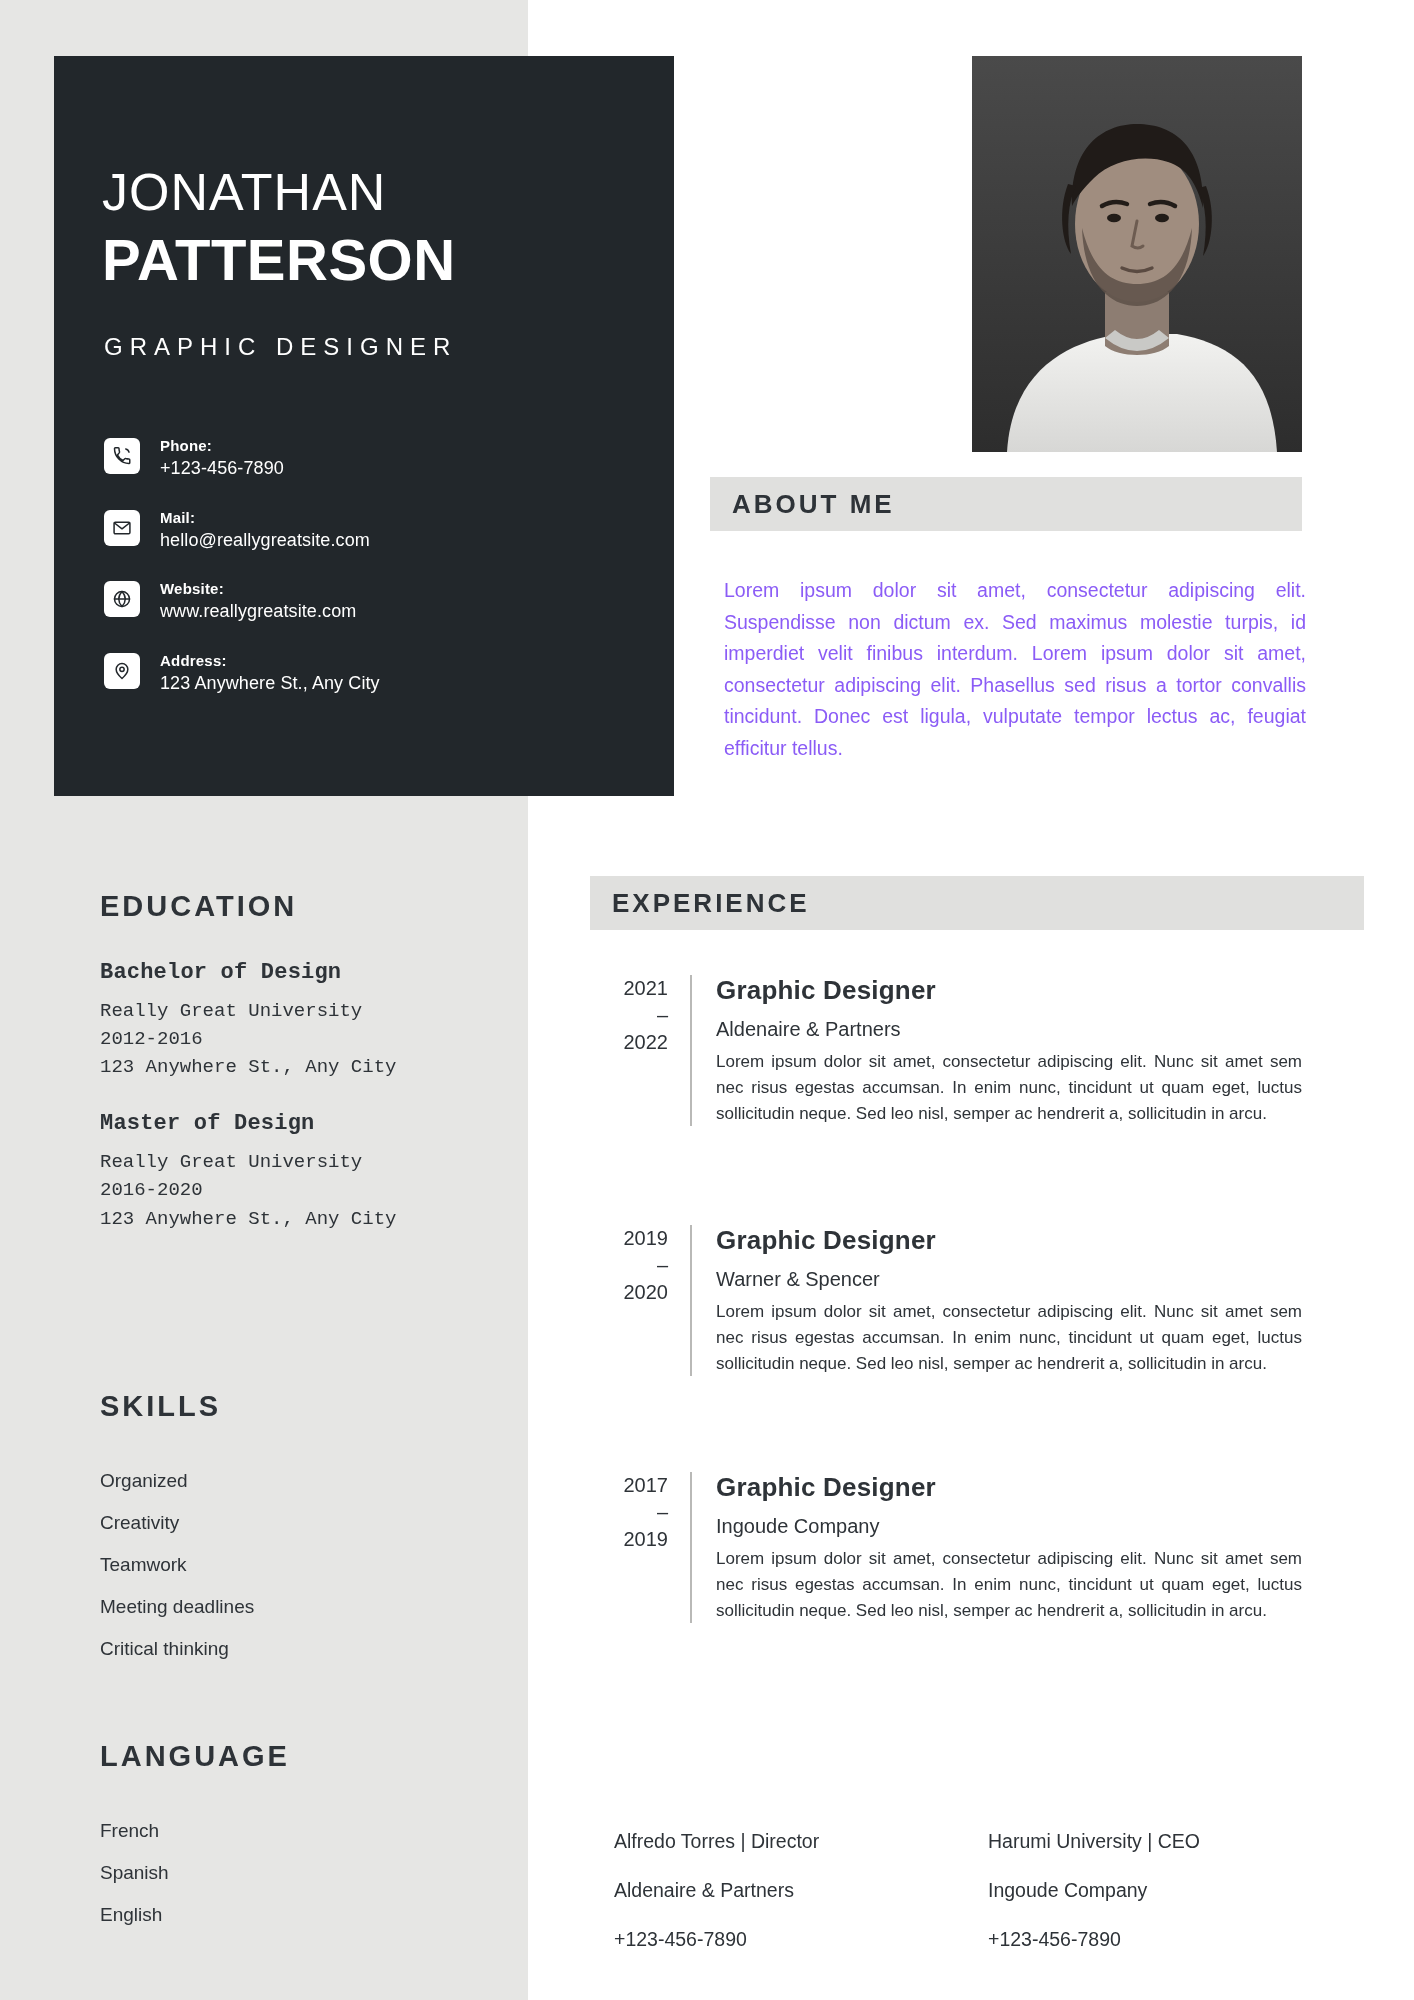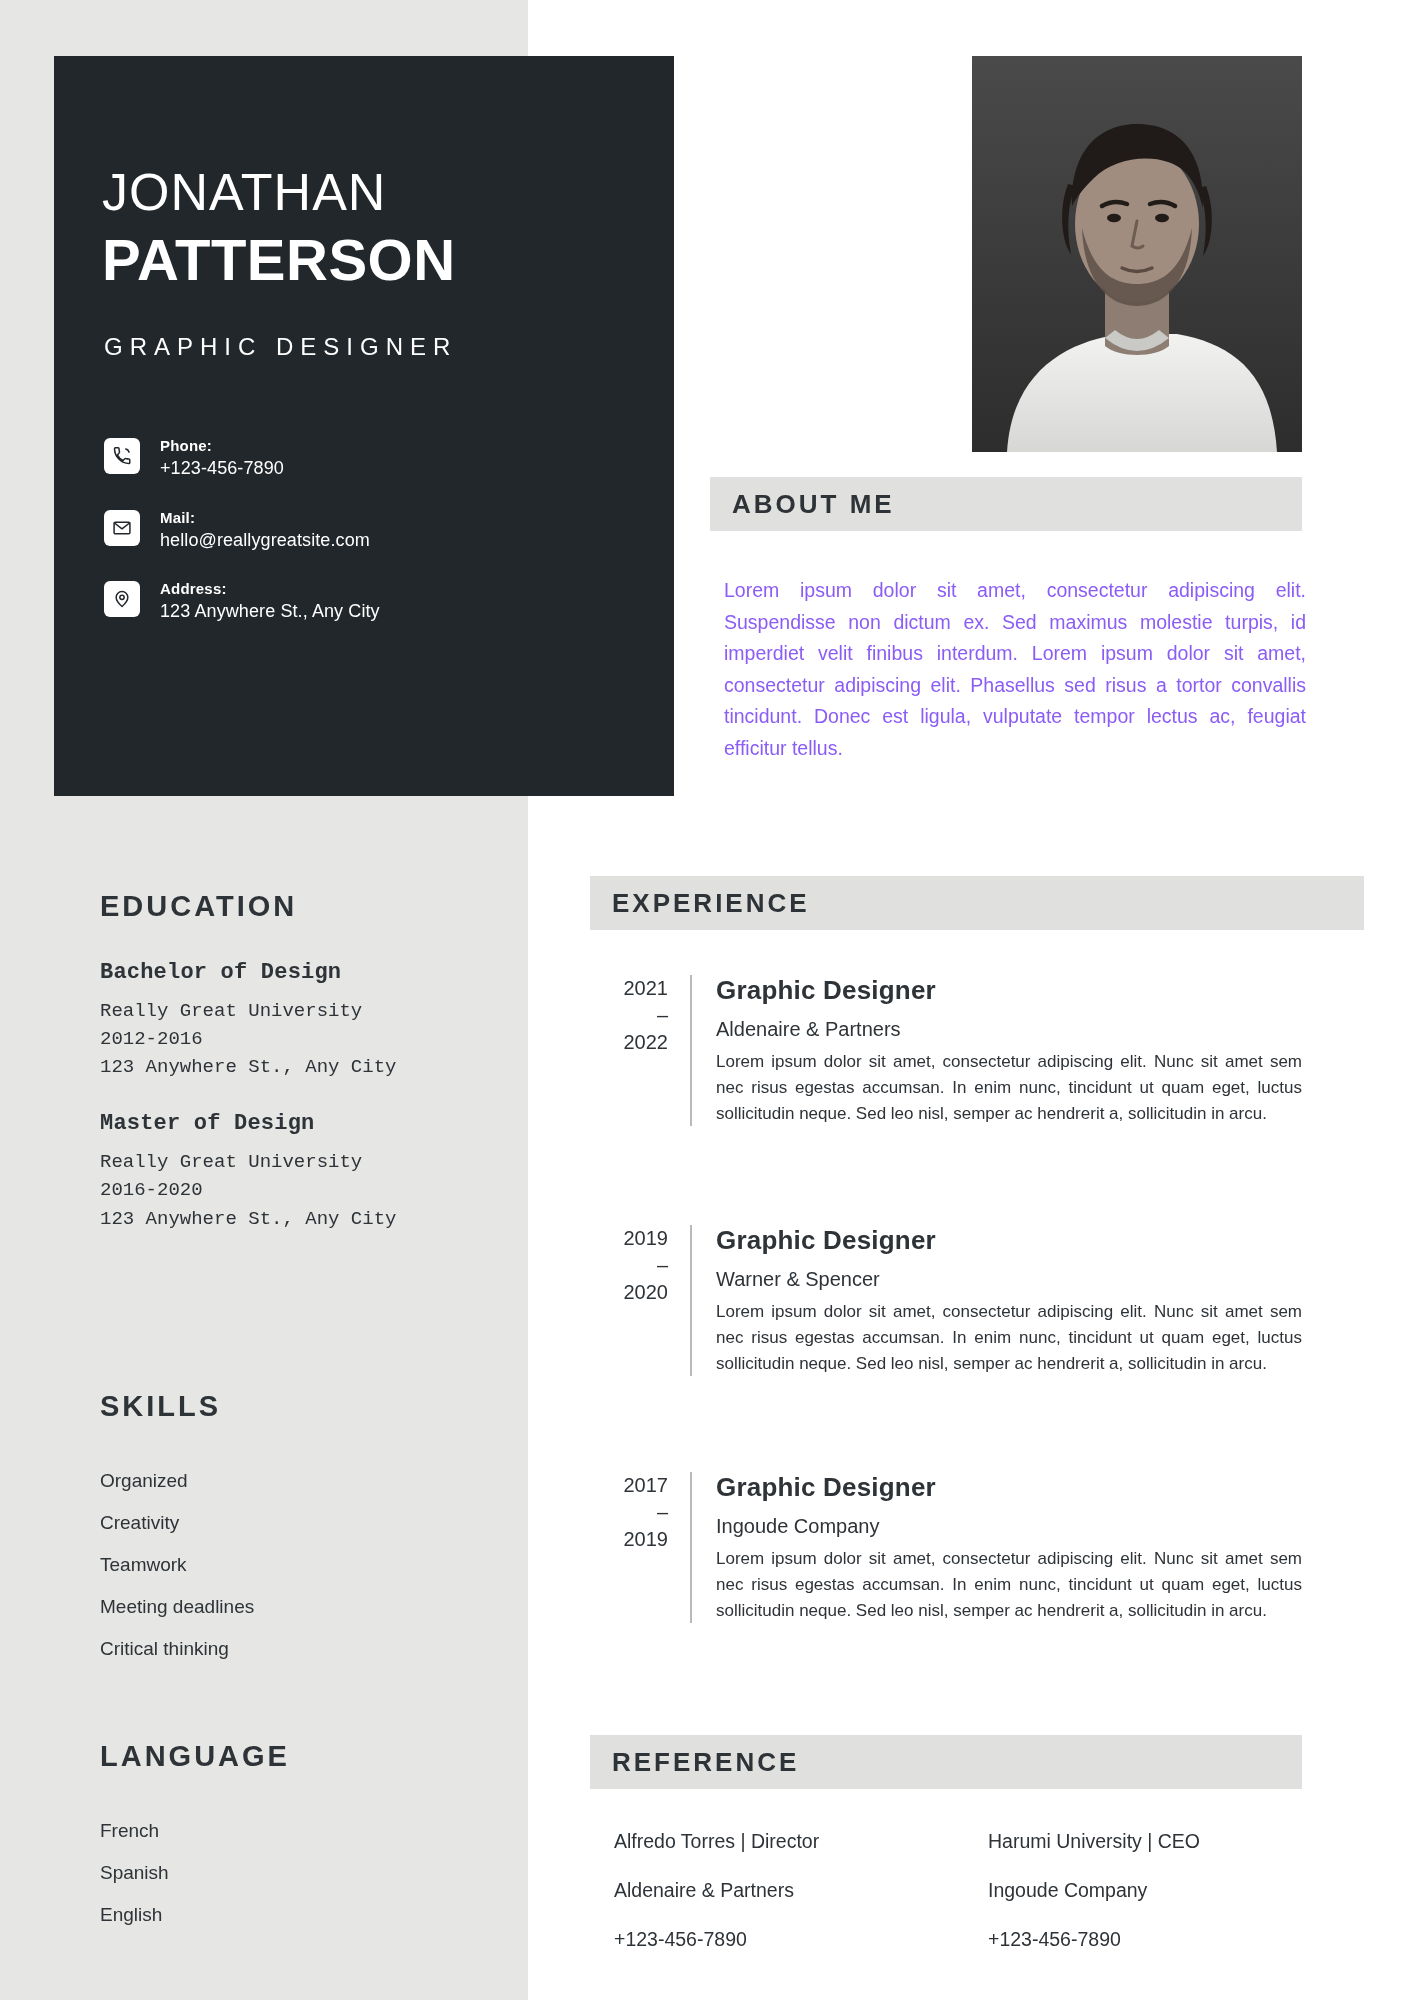--- a/index.html
+++ b/index.html
@@ -263,20 +263,33 @@
             <rect x="2.5" y="5" width="19" height="14" rx="1.5"></rect>
             <path d="M3 6l9 7 9-7"></path>
           </svg>
         </div>
         <div class="contact-text">
           <div class="contact-label">Mail:</div>
           <div class="contact-value">hello@reallygreatsite.com</div>
         </div>
       </div>
 
+      <div class="contact-row">
+        <div class="contact-ico">
+          <svg width="20" height="20" viewBox="0 0 24 24" fill="none" stroke="#22272b" stroke-width="1.8" stroke-linecap="round" stroke-linejoin="round">
+            <circle cx="12" cy="12" r="9"></circle>
+            <path d="M3 12h18"></path>
+            <path d="M12 3c2.6 2.8 3.9 6 3.9 9s-1.3 6.2-3.9 9c-2.6-2.8-3.9-6-3.9-9S9.4 5.8 12 3z"></path>
+          </svg>
+        </div>
+        <div class="contact-text">
+          <div class="contact-label">Website:</div>
+          <div class="contact-value">www.reallygreatsite.com</div>
+        </div>
+      </div>
 
       <div class="contact-row">
         <div class="contact-ico">
           <svg width="20" height="20" viewBox="0 0 24 24" fill="none" stroke="#22272b" stroke-width="1.8" stroke-linecap="round" stroke-linejoin="round">
             <path d="M12 21s7-6 7-11a7 7 0 1 0-14 0c0 5 7 11 7 11z"></path>
             <circle cx="12" cy="10" r="2.6"></circle>
           </svg>
         </div>
         <div class="contact-text">
           <div class="contact-label">Address:</div>
@@ -402,23 +415,20 @@
       <div>2019</div>
     </div>
     <div class="exp-divider"></div>
     <div class="exp-body">
       <div class="exp-role">Graphic Designer</div>
       <div class="exp-company">Ingoude Company</div>
       <div class="exp-desc">Lorem ipsum dolor sit amet, consectetur adipiscing elit. Nunc sit amet sem nec risus egestas accumsan. In enim nunc, tincidunt ut quam eget, luctus sollicitudin neque. Sed leo nisl, semper ac hendrerit a, sollicitudin in arcu.</div>
     </div>
   </div>
 
-  <div class="bar ref-bar">
-    <span class="bar-title">REFERENCE</span>
-  </div>
   <div class="ref-grid">
     <div class="ref-col">
       <div class="ref-line">Alfredo Torres | Director</div>
       <div class="ref-line">Aldenaire &amp; Partners</div>
       <div class="ref-line">+123-456-7890</div>
     </div>
     <div class="ref-col">
       <div class="ref-line">Harumi University | CEO</div>
       <div class="ref-line">Ingoude Company</div>
       <div class="ref-line">+123-456-7890</div>

